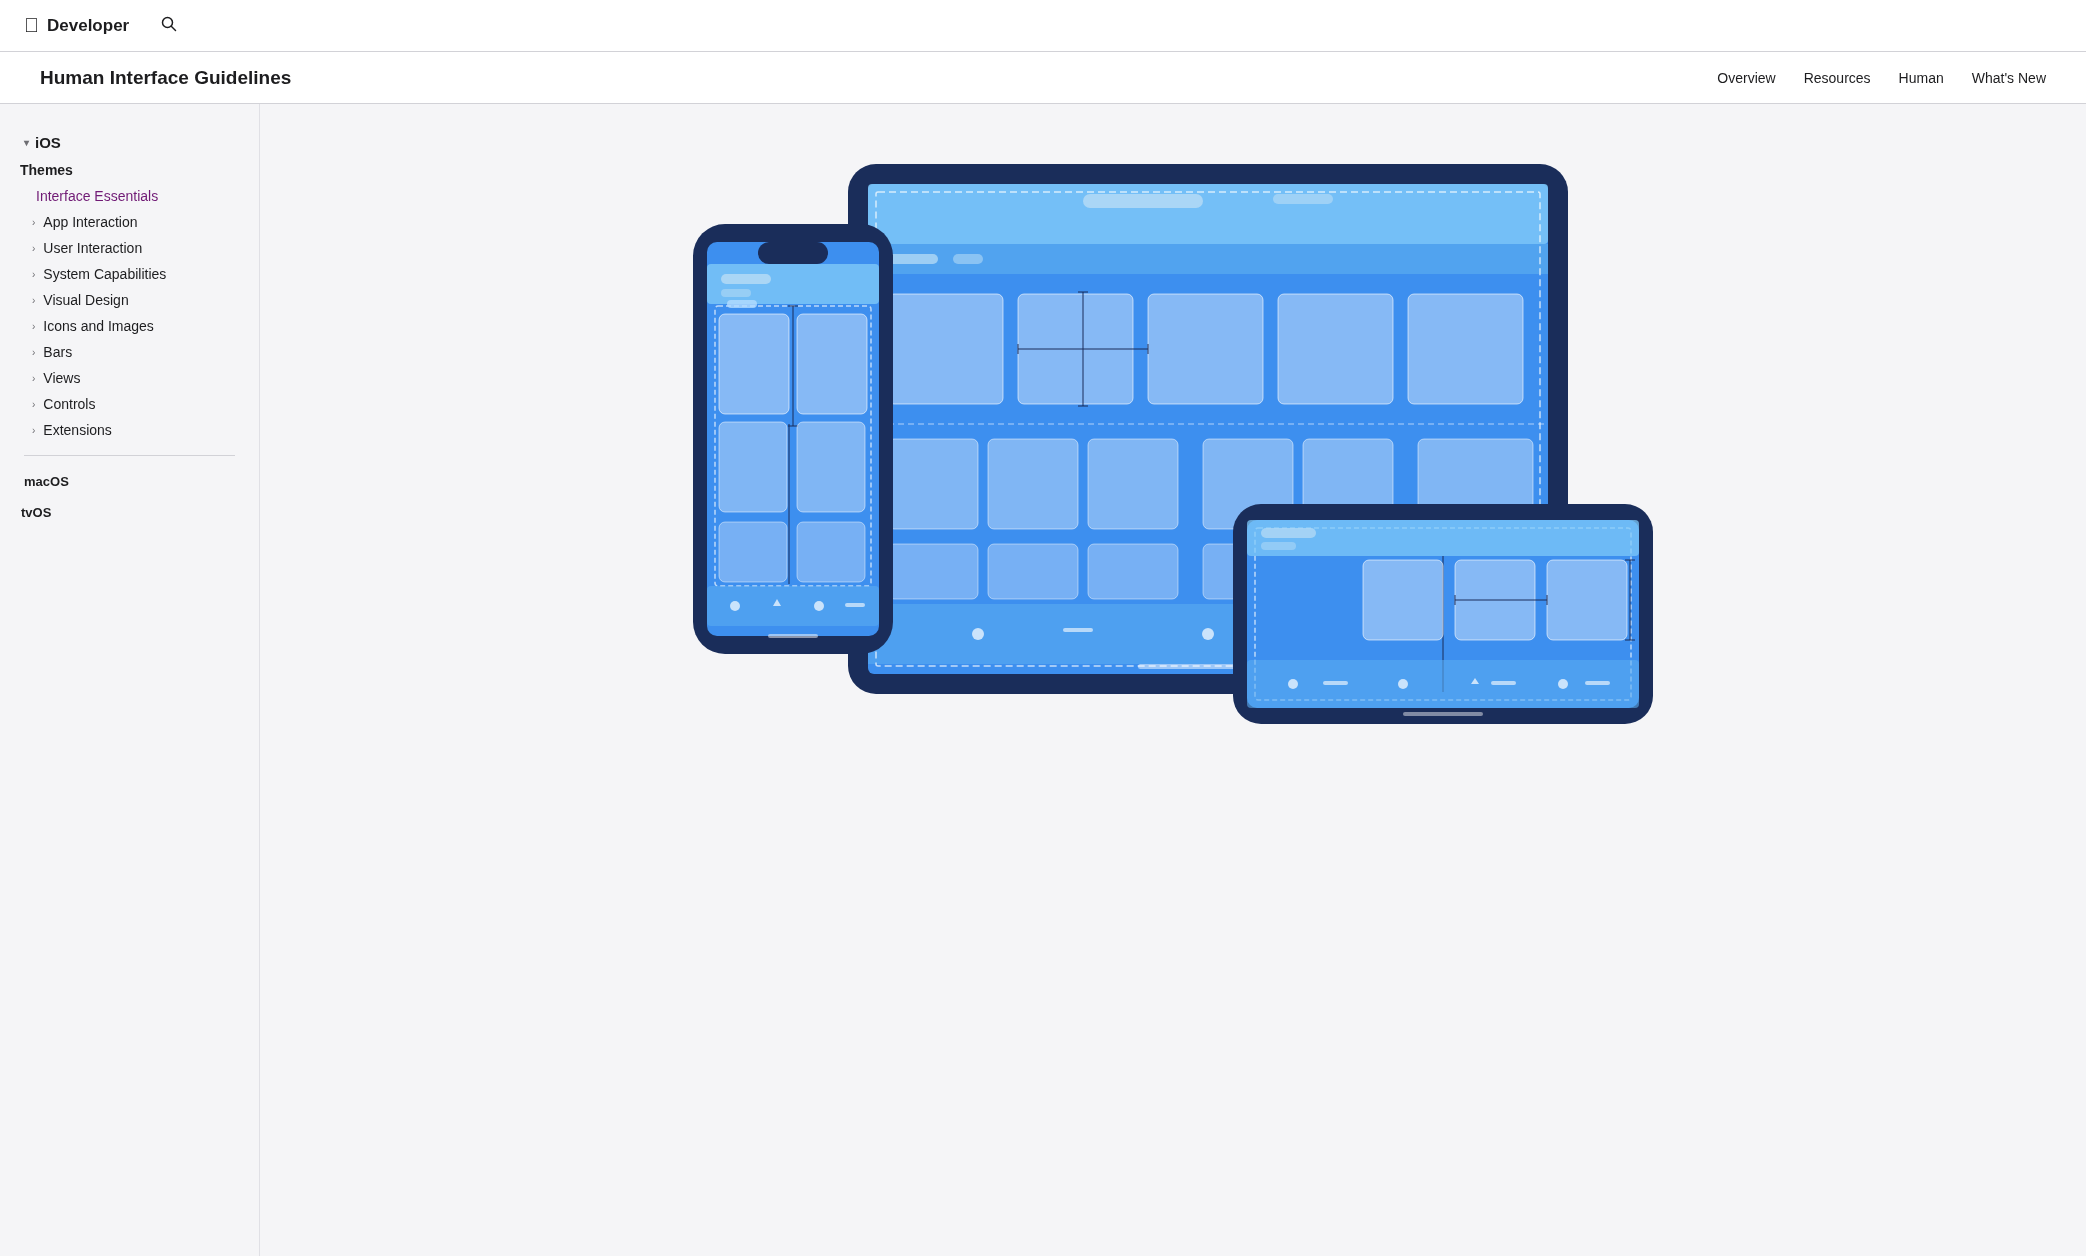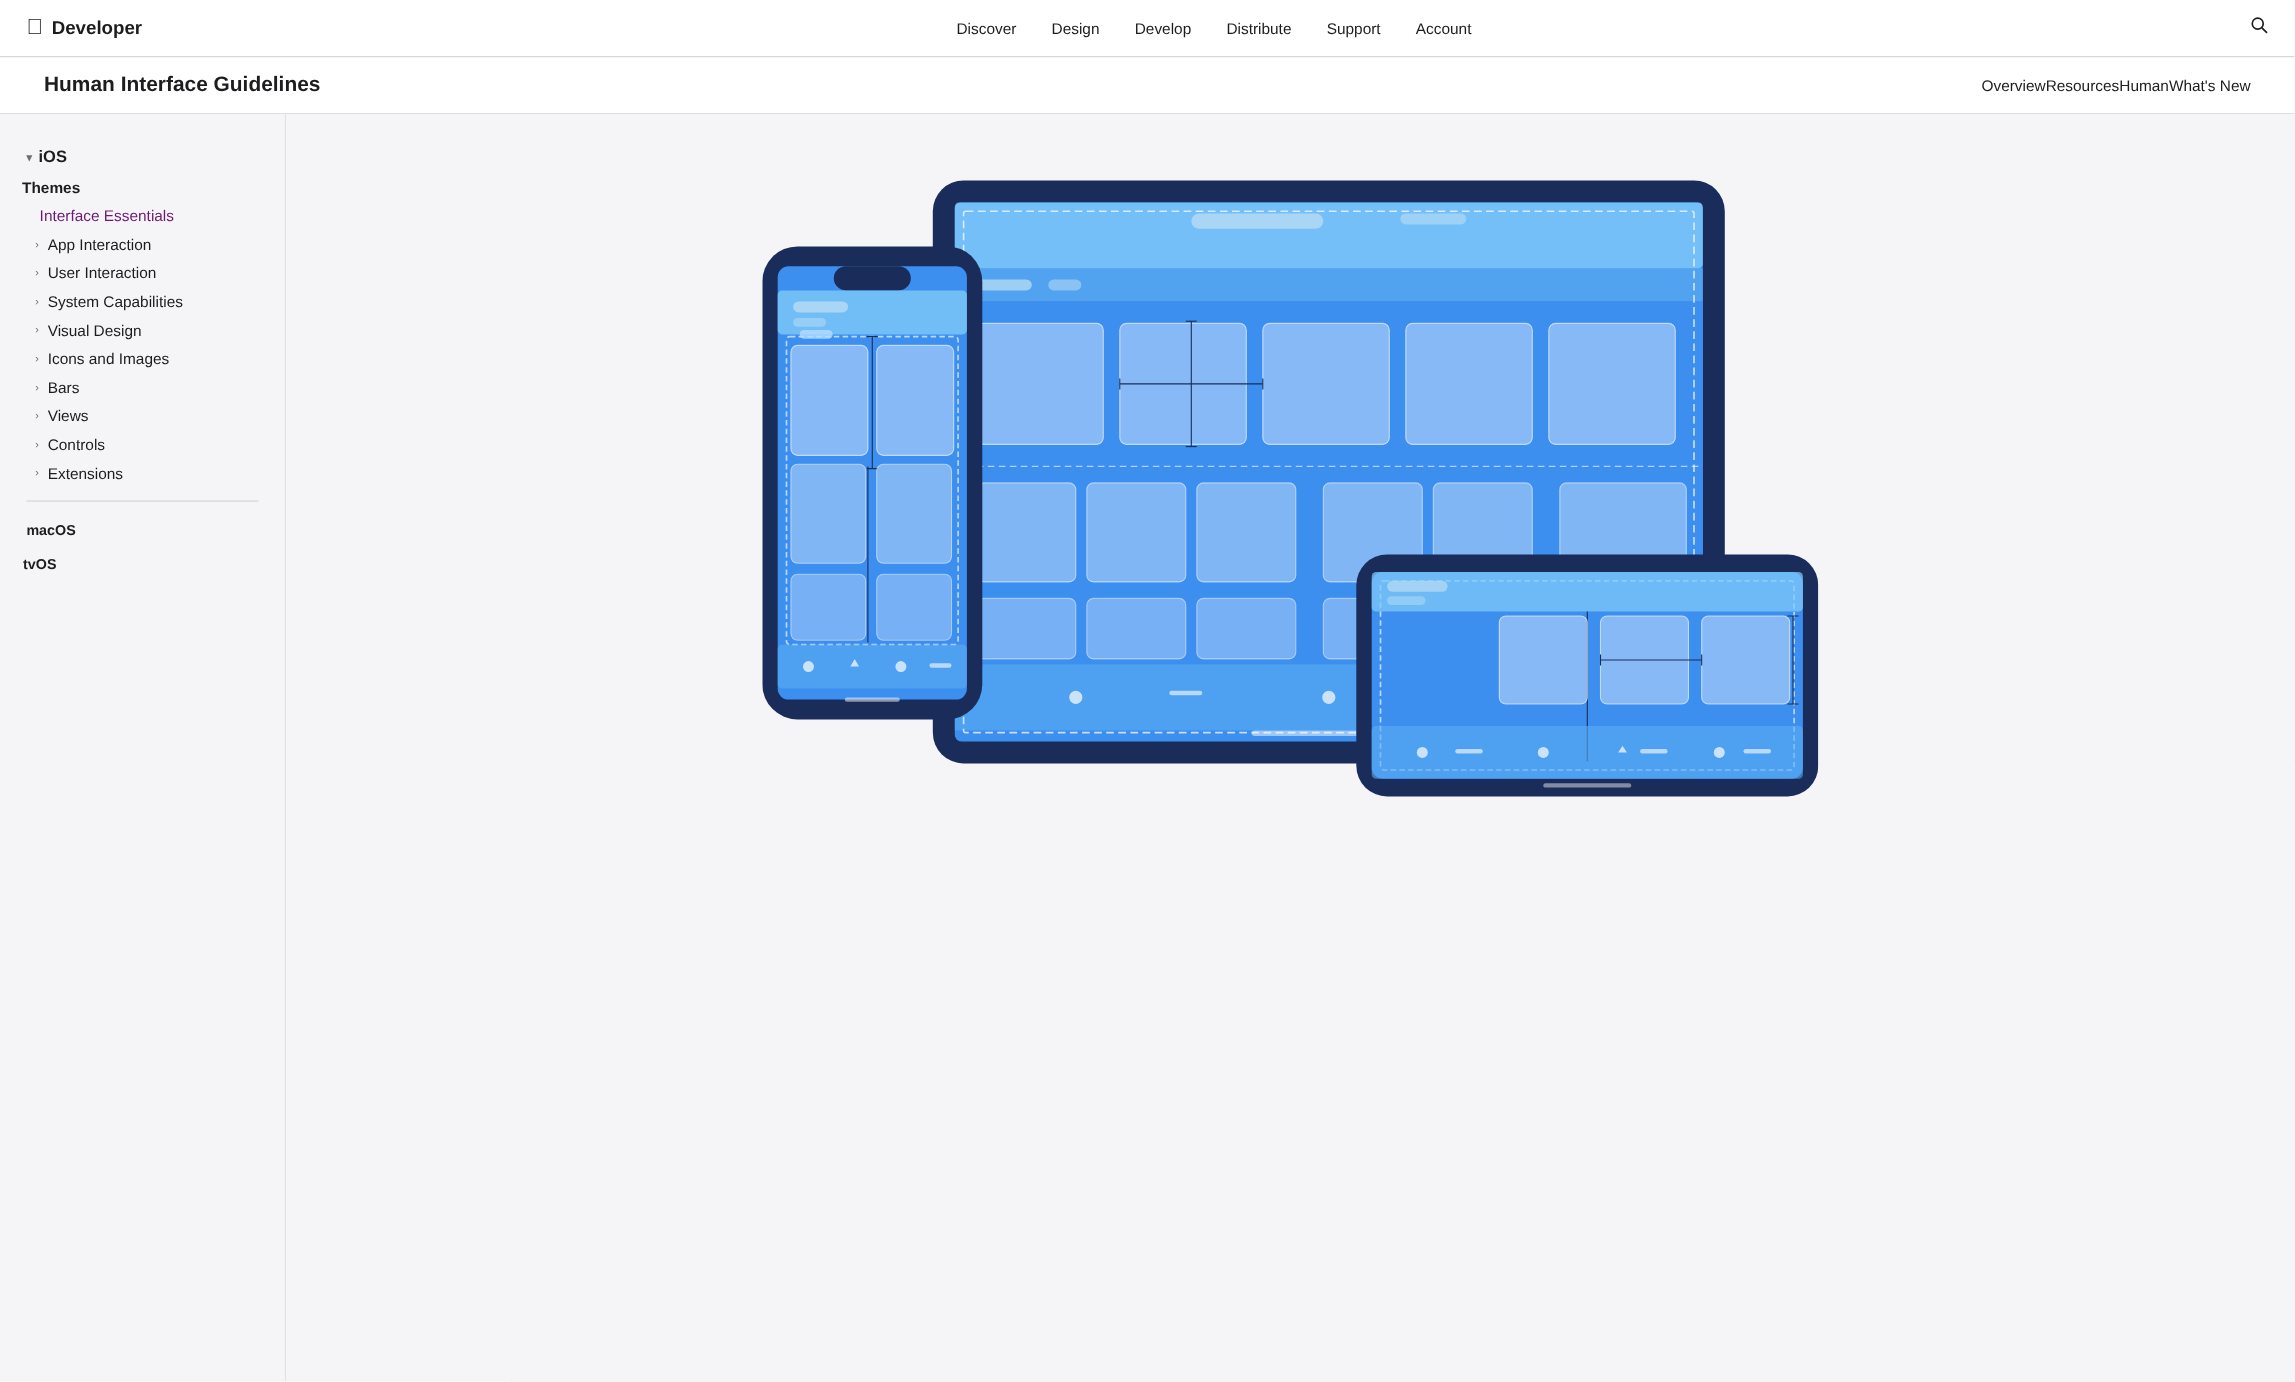--- a/index.html
+++ b/index.html
@@ -17,21 +17,21 @@
     .top-nav-links a { font-size: 14px; color: #1d1d1f; text-decoration: none; }
     .search-icon-btn { background: none; border: none; cursor: pointer; font-size: 16px; color: #1d1d1f; }
 
     
     .sub-nav {
       display: flex; align-items: center; height: 52px;
       background: #fff; border-bottom: 1px solid #d2d2d7;
       padding: 0 40px;
     }
     .sub-nav-title { font-size: 19px; font-weight: 700; color: #1d1d1f; flex: 1; }
-    .sub-nav-links { display: flex; }
+    .sub-nav-links { display: flex; gap: 28px; }
     .sub-nav-links a { font-size: 14px; color: #1d1d1f; text-decoration: none; }
 
     
     .main-layout { display: flex; min-height: calc(100vh - 104px); background: #f5f5f7; }
 
     
     .sidebar {
       width: 260px; min-width: 260px; background: #f5f5f7;
       padding: 24px 0; border-right: 1px solid #e0e0e5;
       overflow-y: auto;
@@ -65,28 +65,20 @@
       background: #f5f5f7;
     }
   </style>
 </head>
 <body>
 
 <nav class="top-nav">
   <div class="top-nav-logo">
     <span class="apple-logo"></span>
     <span>Developer</span>
-  </div>
-  <div class="top-nav-links">
-    <a href="#">Discover</a>
-    <a href="#">Design</a>
-    <a href="#">Develop</a>
-    <a href="#">Distribute</a>
-    <a href="#">Support</a>
-    <a href="#">Account</a>
   </div>
   <button class="search-icon-btn" aria-label="Search">
     <svg width="16" height="16" viewBox="0 0 16 16" fill="none">
       <circle cx="6.5" cy="6.5" r="5" stroke="#1d1d1f" stroke-width="1.5"></circle>
       <line x1="10.5" y1="10.5" x2="14.5" y2="14.5" stroke="#1d1d1f" stroke-width="1.5" stroke-linecap="round"></line>
     </svg>
   </button>
 </nav>
 
 <nav class="sub-nav">

